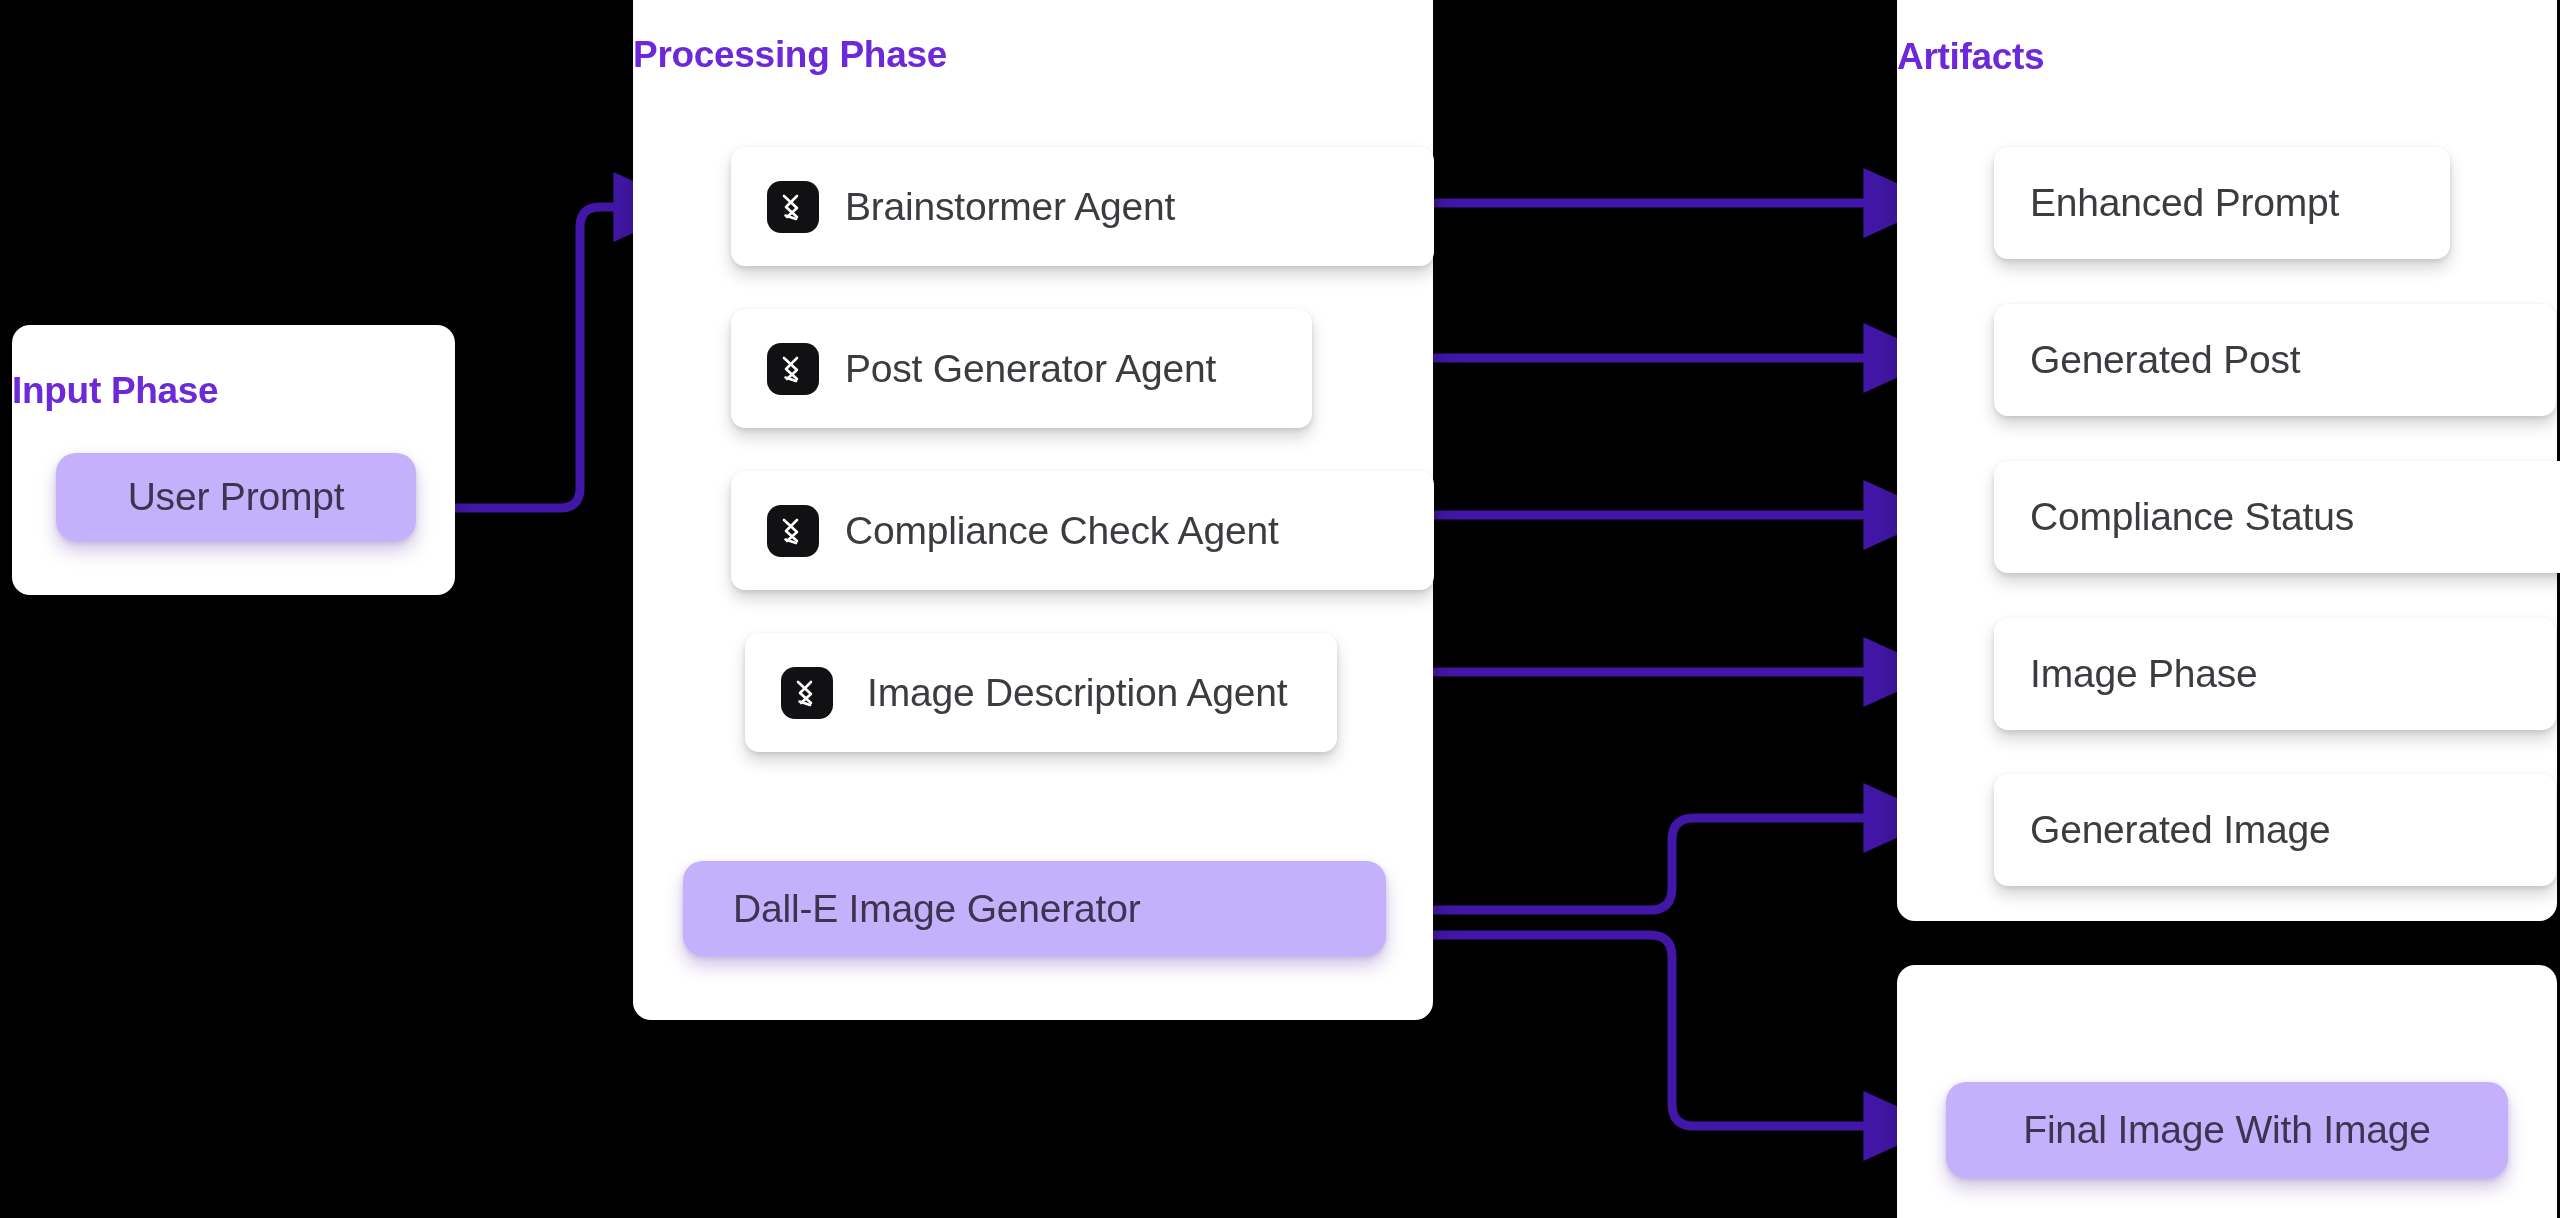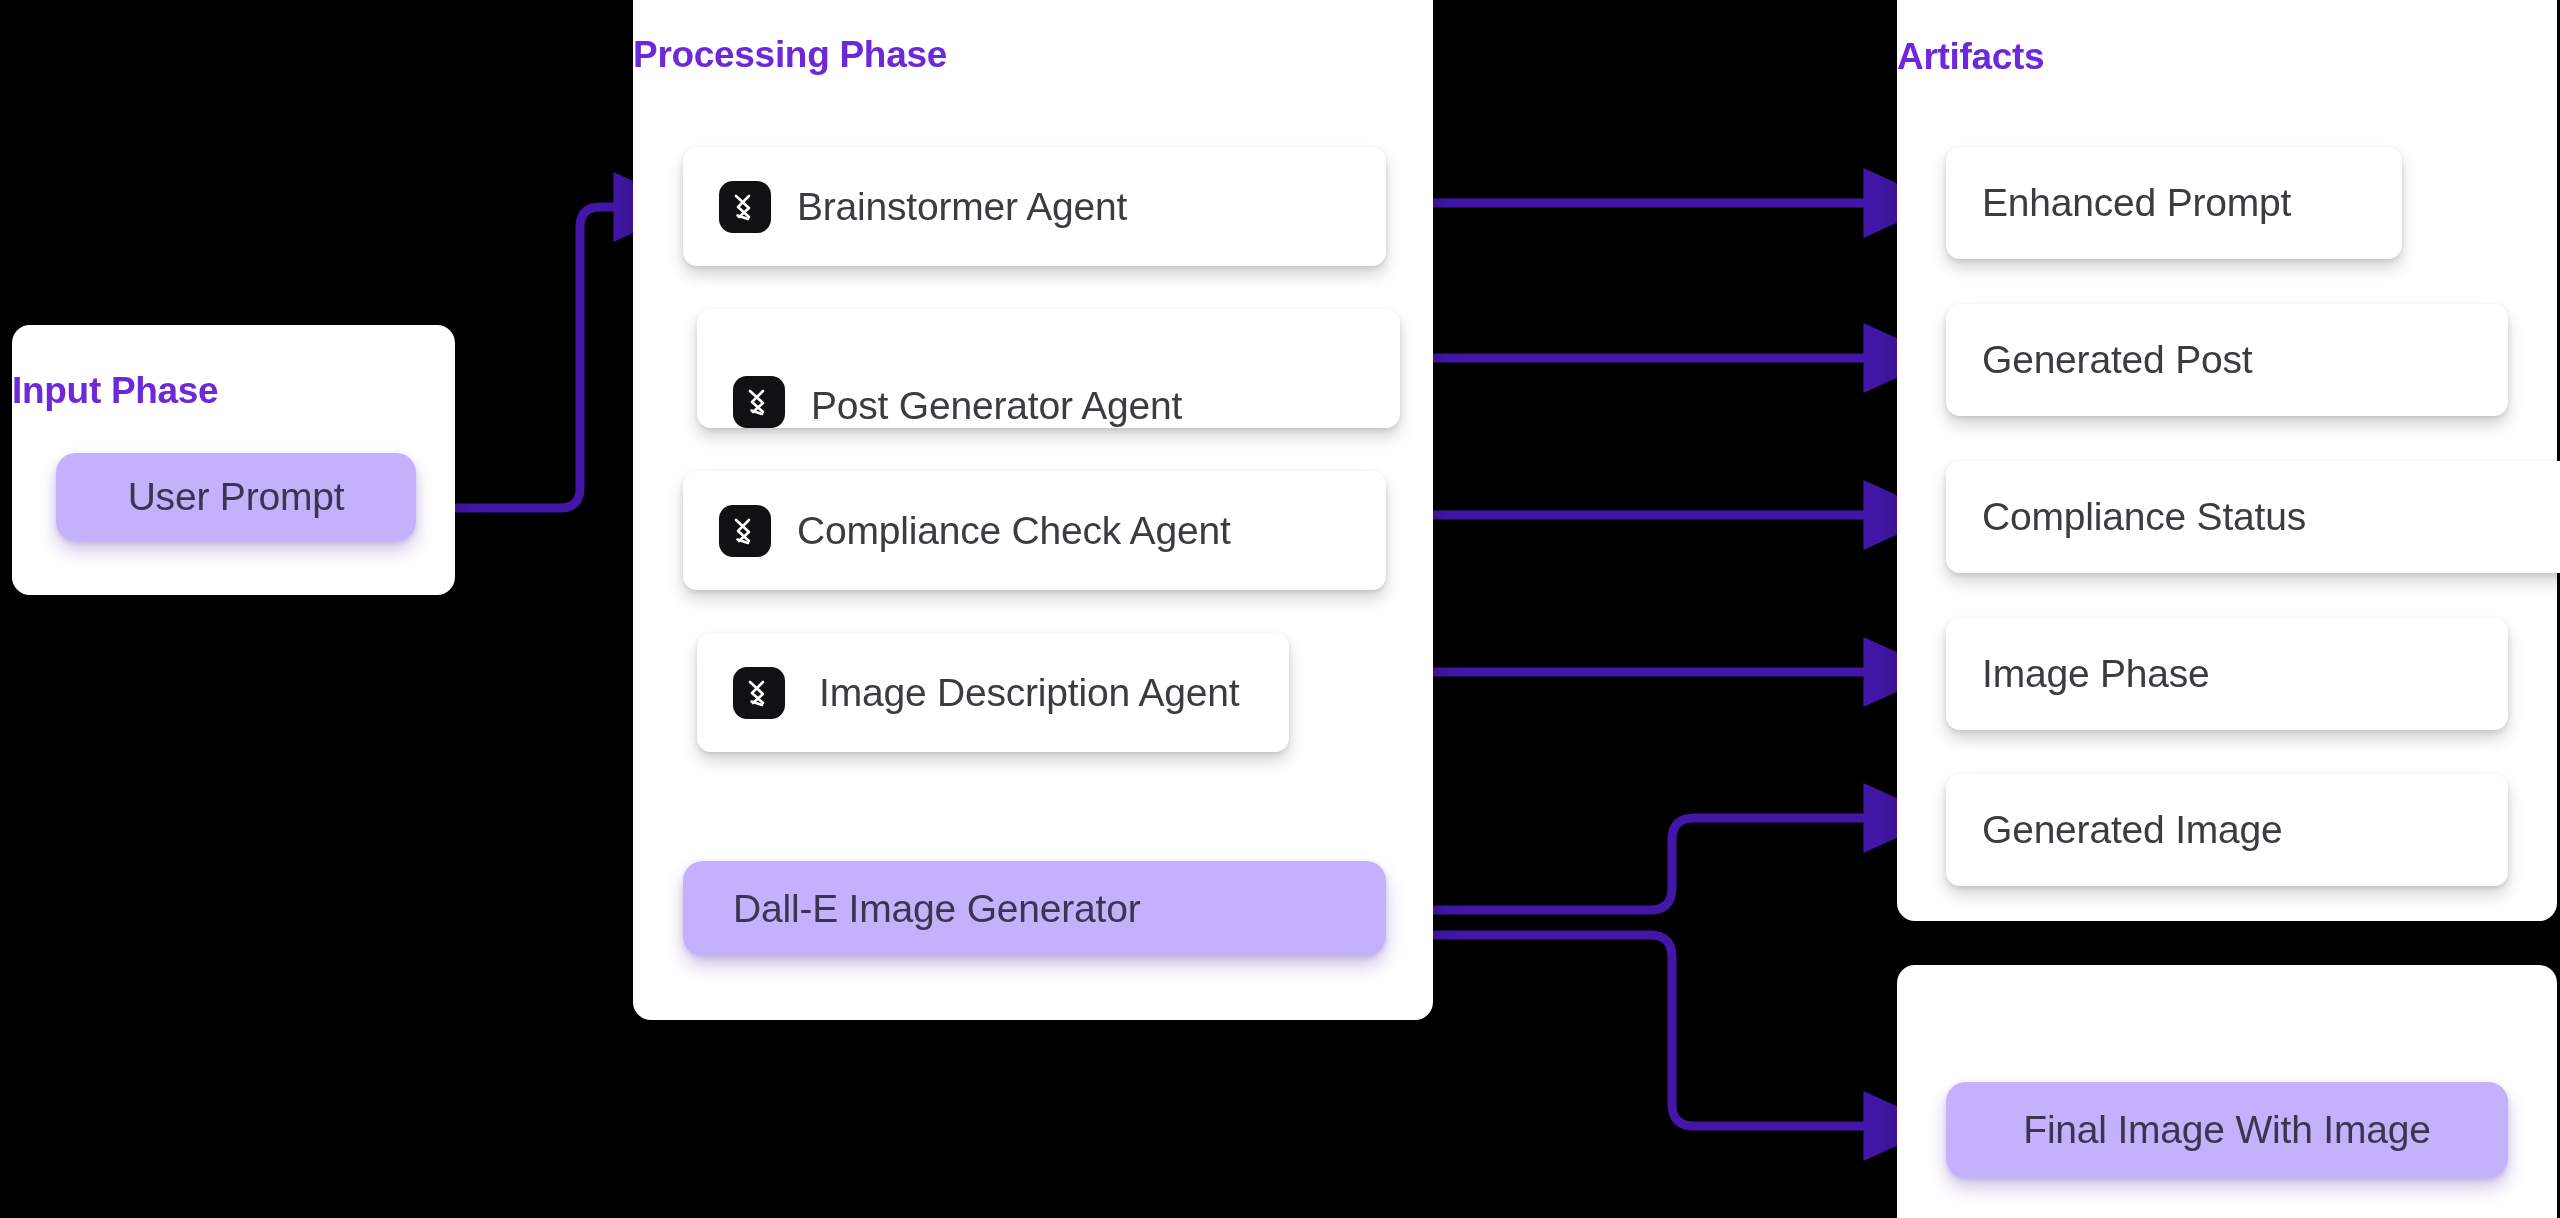--- a/index.html
+++ b/index.html
@@ -30,20 +30,21 @@
   }
 
   
   .card {
     position: absolute;
     background: #ffffff;
     border-radius: 14px;
     box-shadow: 0 9px 16px rgba(0,0,0,0.17), 0 2px 5px rgba(0,0,0,0.10);
     display: flex;
     align-items: center;
+    margin-left: 48px;
   }
   .card-label {
     color: #3b3b40;
     font-size: 39px;
     white-space: nowrap;
     letter-spacing: -0.2px;
   }
 
   
   .agent-card { padding-left: 36px; }
@@ -130,21 +131,21 @@
         <g fill="none" stroke="#ffffff" stroke-width="2.6" stroke-linecap="round" stroke-linejoin="round">
           <path d="M8 6 L21 18 L11 27"></path>
           <path d="M21 6 L10 17 L21 27"></path>
           <path d="M9.5 25.5 L20 29"></path>
         </g>
       </svg>
     </span>
     <span class="card-label">Brainstormer Agent</span>
   </div>
 
-  <div class="card agent-card" style="left:697px; top:309px; width:703px; height:119px;align-items:flex-end;">
+  <div class="card agent-card" style="left:683px; top:309px; width:581px; height:119px;">
     <span class="agent-icon">
       <svg width="34" height="34" viewBox="0 0 34 34" aria-hidden="true">
         <g fill="none" stroke="#ffffff" stroke-width="2.6" stroke-linecap="round" stroke-linejoin="round">
           <path d="M8 6 L21 18 L11 27"></path>
           <path d="M21 6 L10 17 L21 27"></path>
           <path d="M9.5 25.5 L20 29"></path>
         </g>
       </svg>
     </span>
     <span class="card-label">Post Generator Agent</span>

